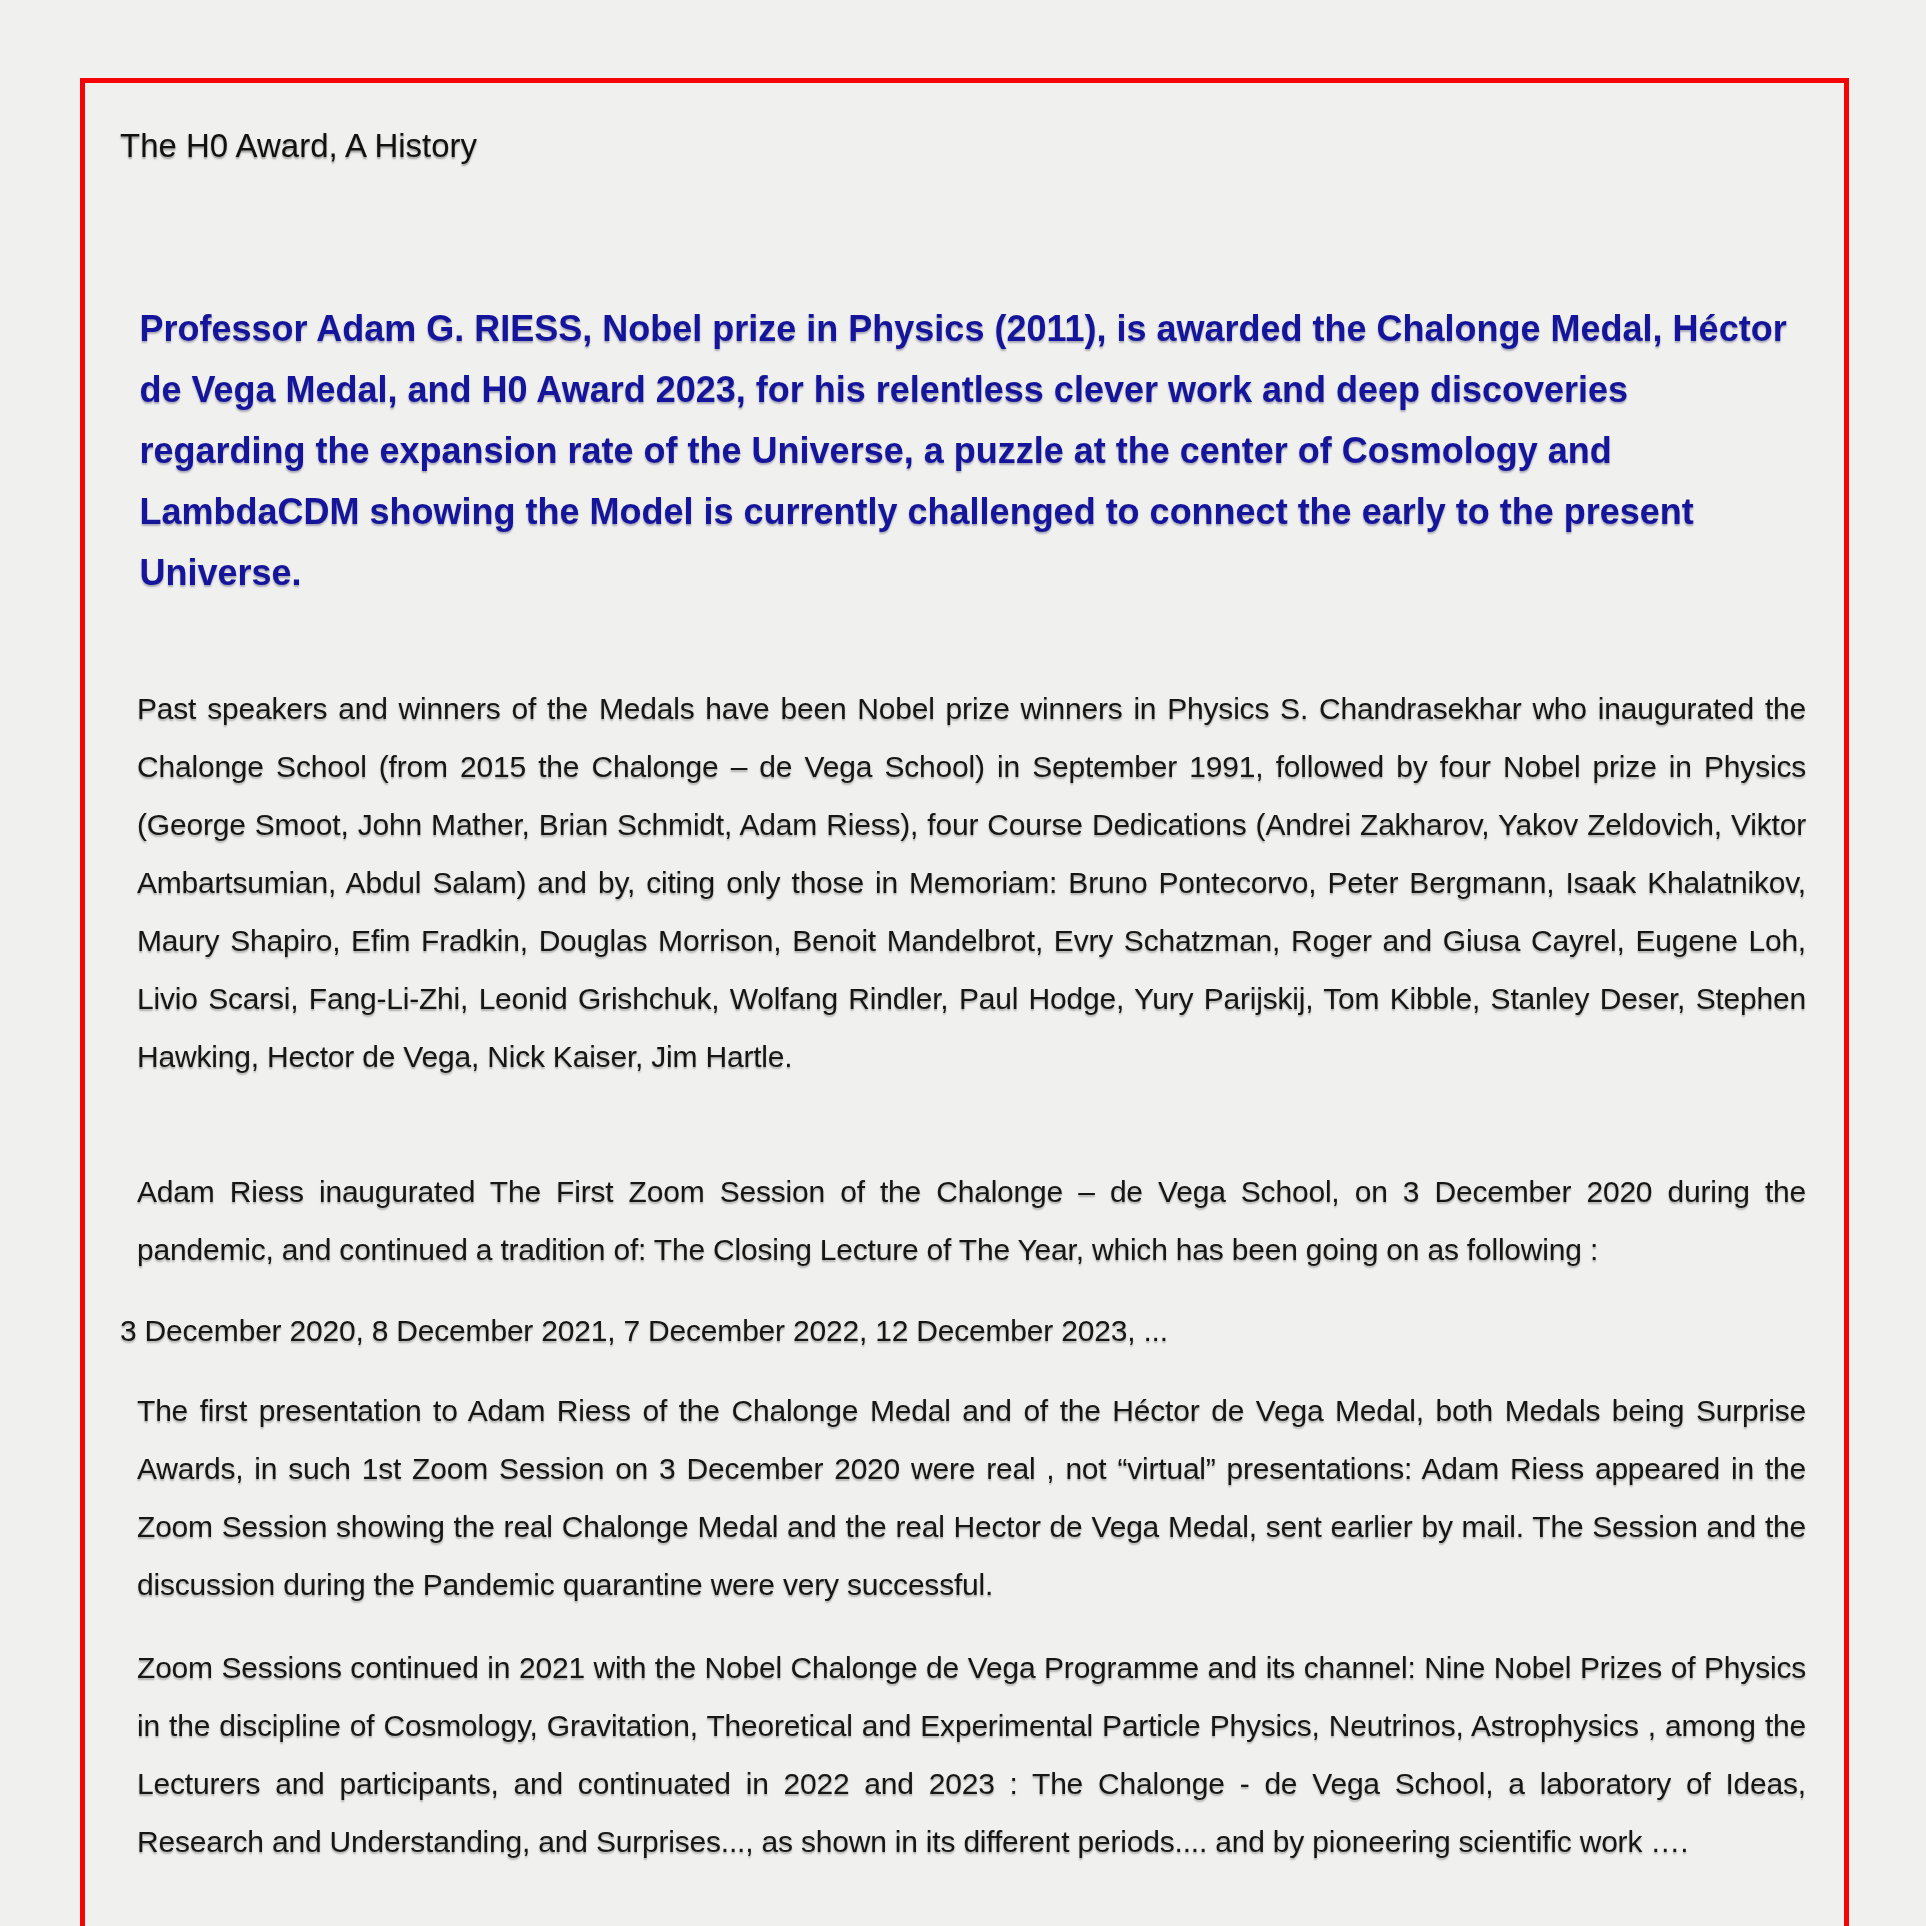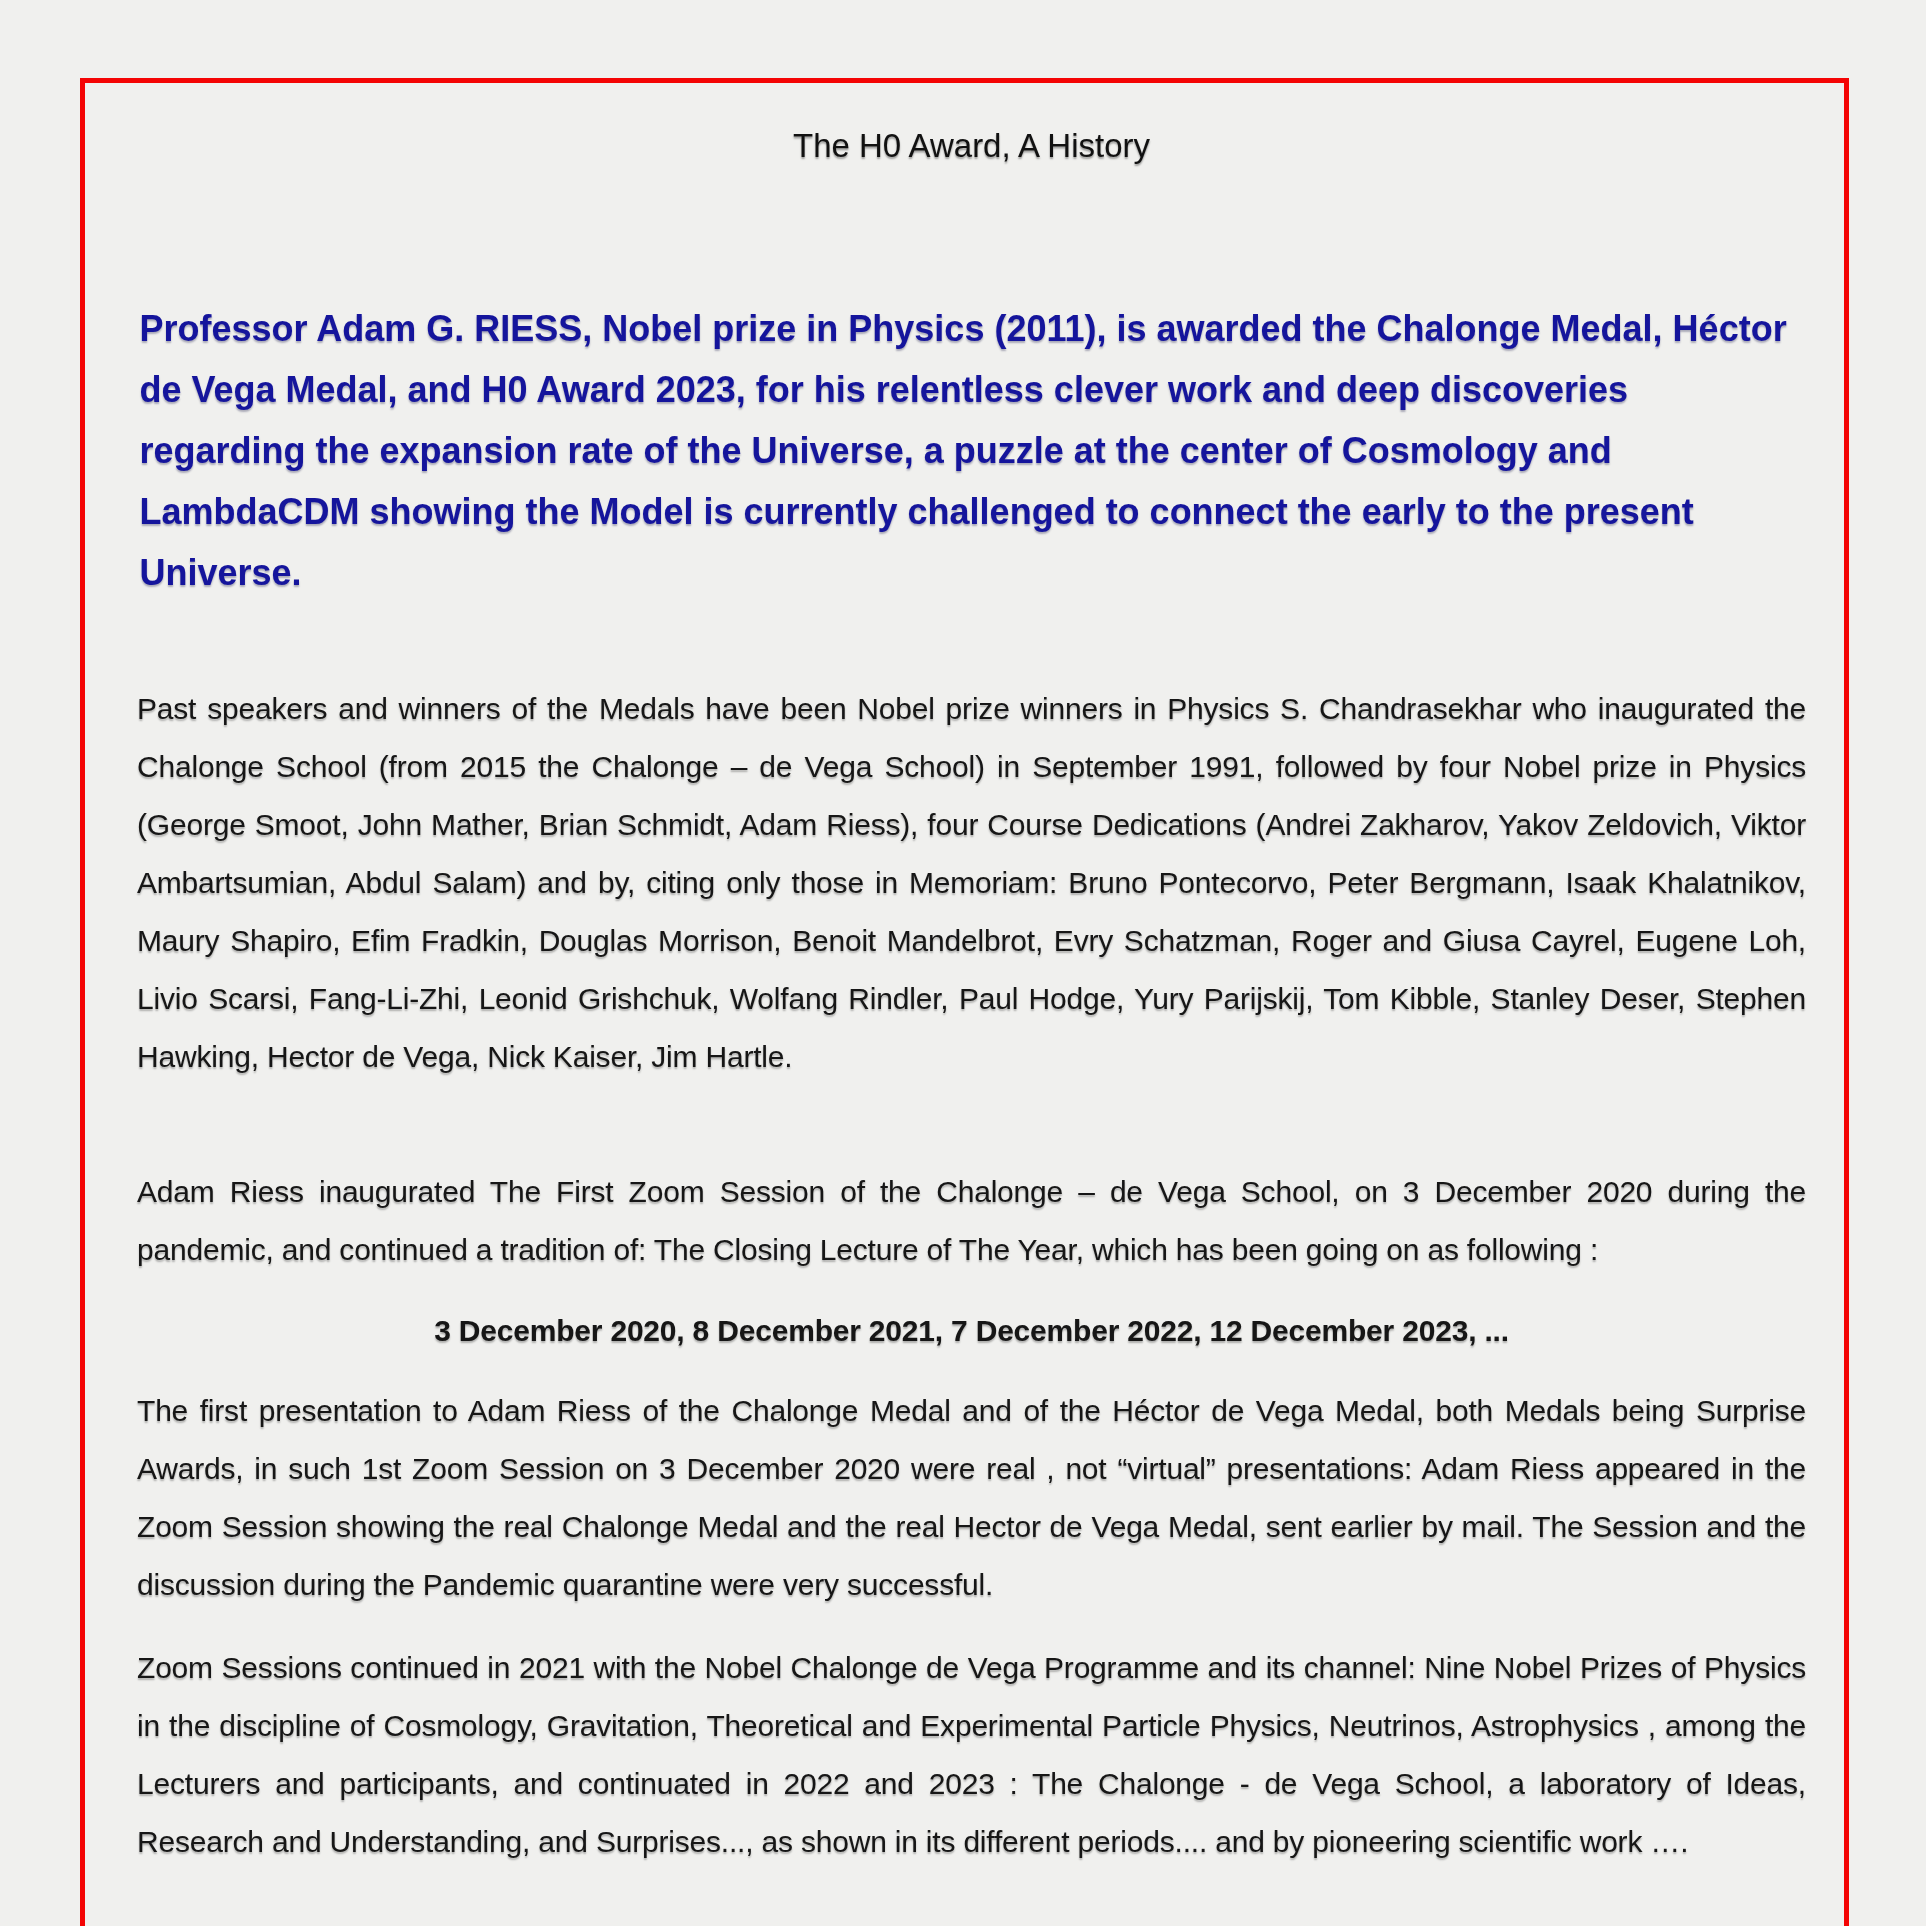--- a/index.html
+++ b/index.html
@@ -28,21 +28,20 @@
   .content {
     position: absolute;
     left: 120px;
     top: 0;
     width: 1703px;
   }
   .title {
     margin: 129px 0 0 0;
     font-size: 33px;
     font-weight: 400;
-    text-align: center;
     color: var(--title-text, #111111);
     text-shadow: 0 1.9px 1.9px rgba(0,0,0,0.35);
     line-height: 1.0;
   }
   .announcement {
     margin: 136px auto 0 auto;
     max-width: 1664px;
     font-size: 36px;
     font-weight: 700;
     text-align: left;
@@ -59,25 +58,24 @@
     margin: 17px;
     text-shadow: 0 1.9px 1.9px rgba(0,0,0,0.28);
     letter-spacing: -0.2px;
   }
   .p-history            { margin-top: 77px; }
   .p-first-session      { margin-top: 77px; }
   .dates-line {
     font-size: 30px;
     line-height: 58px;
     color: var(--body-text, #161616);
-    text-align: center;
+    text-align: left;
     margin: 23px 0 0 0;
     text-shadow: 0 1.9px 1.9px rgba(0,0,0,0.28);
     letter-spacing: -0.2px;
-    font-weight: bold;
   }
   .p-first-presentation { margin-top: 22px; }
   .p-zoom-continued     { margin-top: 25.4px; }
 </style>
 </head>
 <body>
 
 <div class="page">
   <div class="frame"></div>
 

